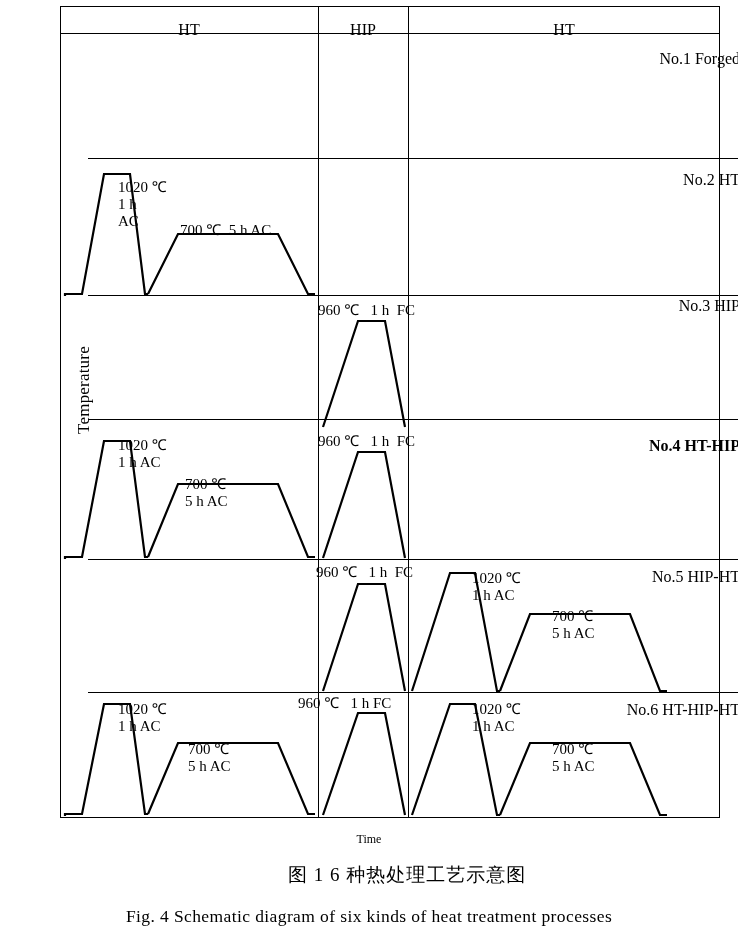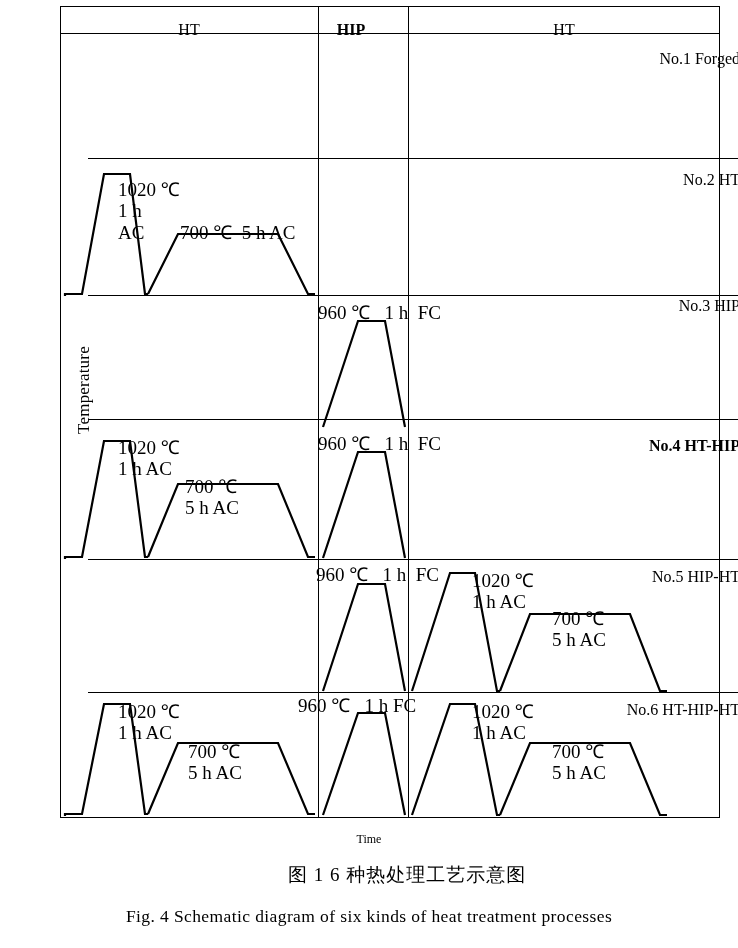--- a/index.html
+++ b/index.html
@@ -98,21 +98,21 @@
   }
   svg.curves {
     position: absolute;
     left: 0; top: 0;
     width: 660px;
     height: 812px;
     overflow: visible;
   }
   .anno {
     position: absolute;
-    font-size: 19px;
+    font-size: 15px;
     line-height: 1.12;
     white-space: pre;
   }
   .caption-cn {
     position: absolute;
     left: 0;
     top: 862px;
     width: 738px;
     text-align: center;
     font-size: 19px;
@@ -134,21 +134,21 @@
 
 <div class="figure">
 
   <div class="ylabel">Temperature</div>
 
   <div class="chart">
     <div class="chart-border"></div>
 
     <div class="head">
       <div class="head-cell" style="left:0; width:258px;">HT</div>
-      <div class="head-cell" style="left:246px; width:90px;font-weight:bold;">HIP</div>
+      <div class="head-cell" style="left:258px; width:90px;">HIP</div>
       <div class="head-cell" style="left:348px; width:312px;">HT</div>
     </div>
 
     <div class="vline" style="left:258px;"></div>
     <div class="vline" style="left:348px;"></div>
 
     <div class="row" style="top:28px; height:125px;">
       <div class="rowlabel" style="top:16px;">No.1 Forged</div>
     </div>
     <div class="row" style="top:153px; height:137px;">

